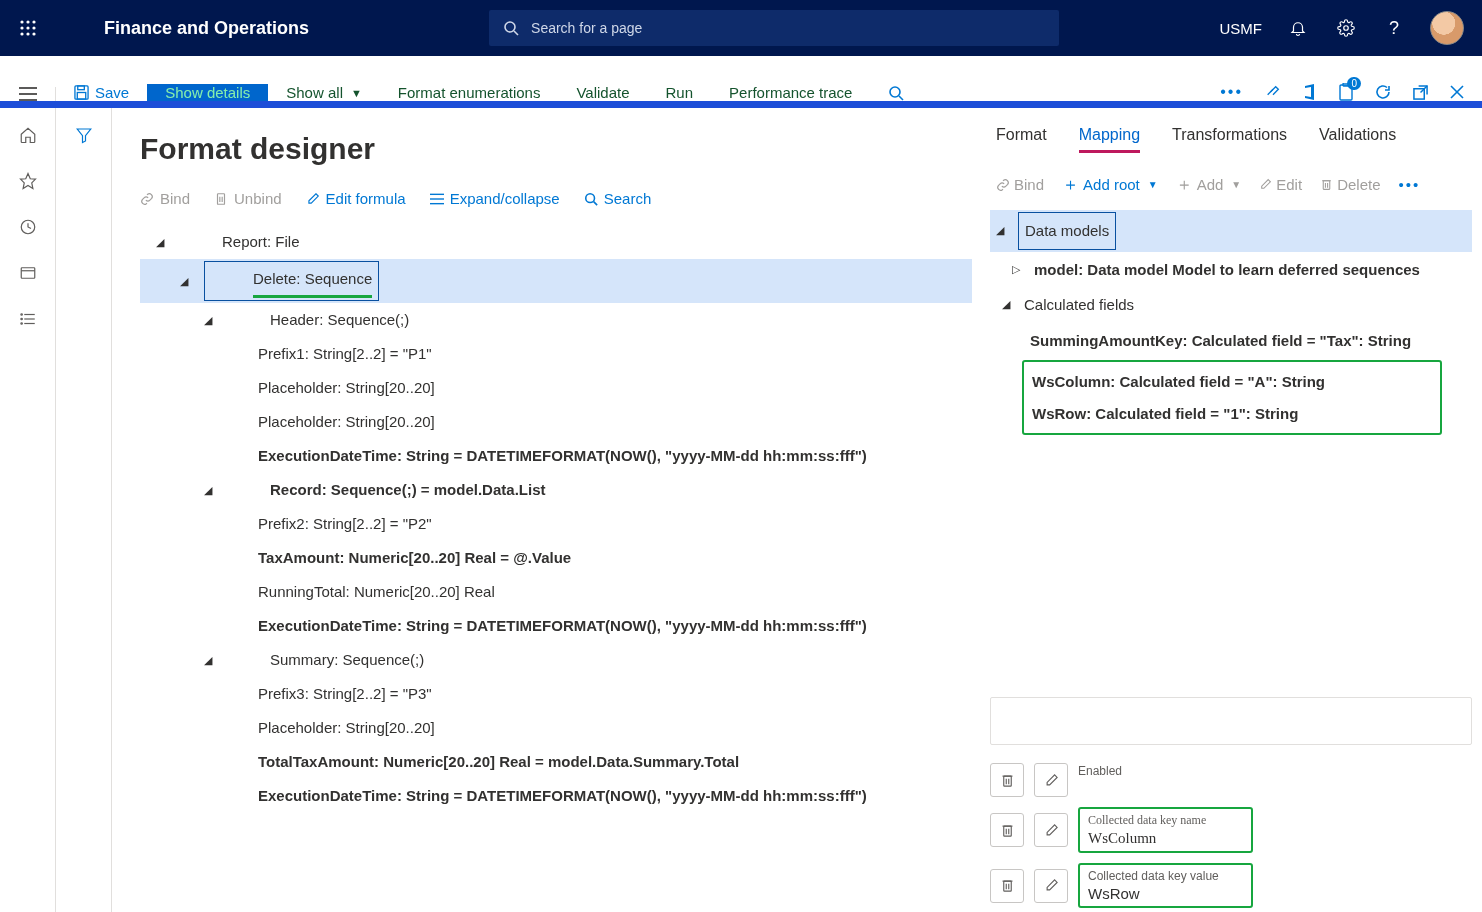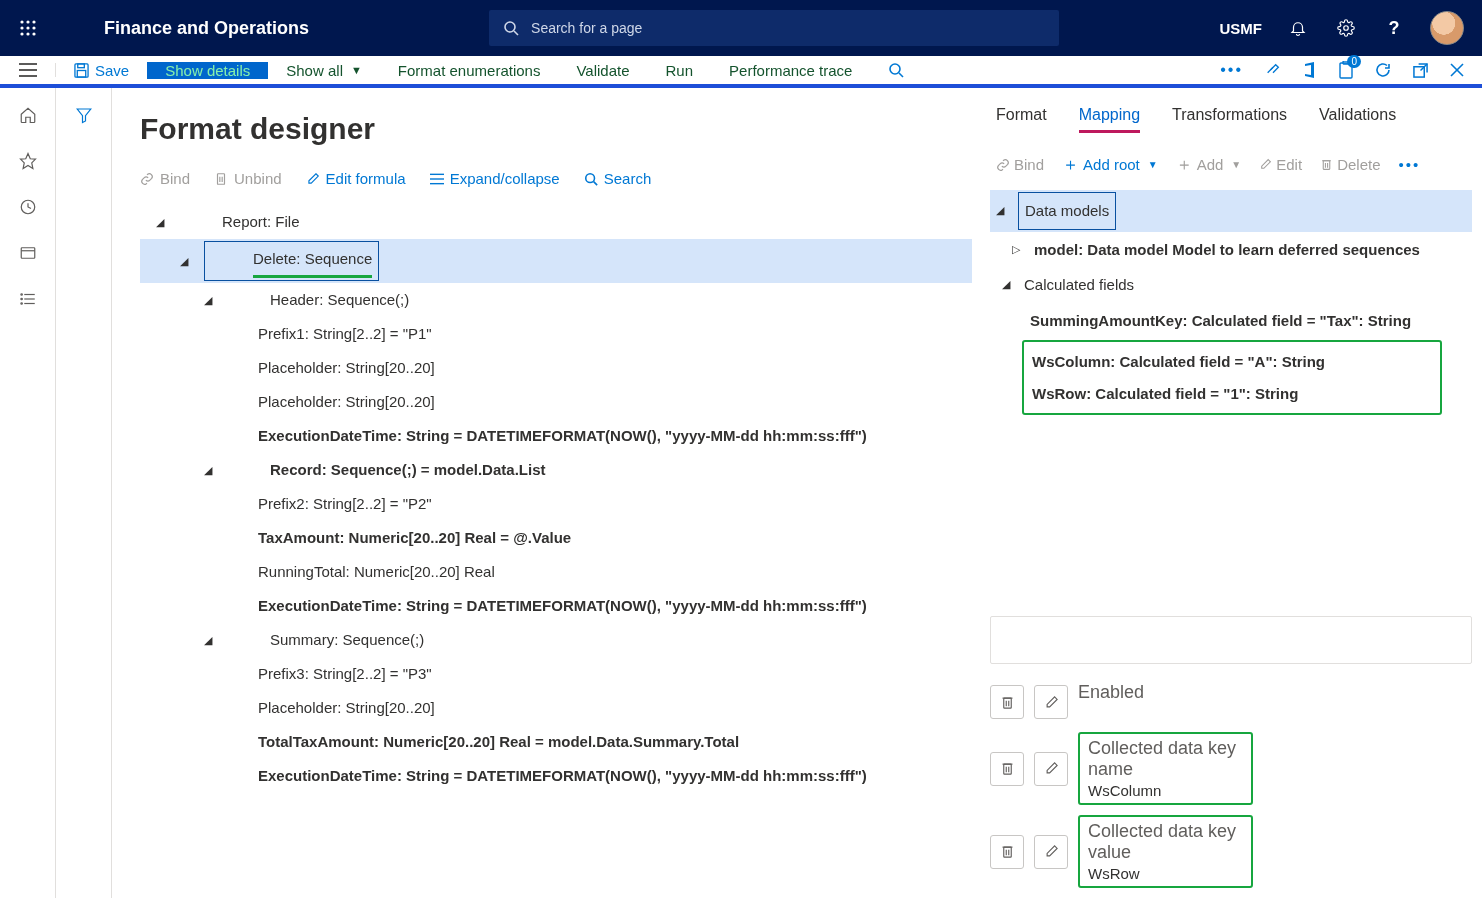--- a/index.html
+++ b/index.html
@@ -2,24 +2,24 @@
 <html><head>
 <meta charset="utf-8">
 <style>
   * { box-sizing: border-box; margin: 0; padding: 0; }
   body { font-family: "Segoe UI", Arial, sans-serif; font-size: 14px; color: #323130; background: #fff; width: 1482px; height: 912px; overflow: hidden; }
   .topbar { height: 56px; background: #00174e; display: flex; align-items: center; color: #fff; gap: 40px; }
   .waffle { width: 56px; display: flex; align-items: center; justify-content: center; font-size: 18px; cursor: pointer; }
   .app-title { font-size: 18px; font-weight: 600; margin-left: 8px; }
   .search-box { margin-left: 140px; width: 570px; height: 36px; background: #0e2b6a; border-radius: 2px; display: flex; align-items: center; padding: 0 14px; color: #cfd7e8; }
   .search-box .sicon { margin-right: 12px; }
-  .top-right { margin-left: auto; display: flex; align-items: center; gap: 24px; padding-right: 18px; font-weight: bold; }
+  .top-right { margin-left: auto; display: flex; align-items: center; gap: 24px; padding-right: 18px; }
   .top-icon { cursor: pointer; display: flex; align-items: center; justify-content: center; width: 24px; height: 24px; }
   .avatar { width: 34px; height: 34px; border-radius: 50%; background: radial-gradient(circle at 40% 35%, #f3c9a5 0 40%, #d89a6a 41% 100%); border: 1px solid #888; }
-  .cmdbar { height: 32px; border-bottom: 4px solid #1d4ed8; display: flex; align-items: center; }
+  .cmdbar { height: 52px; border-bottom: 7px solid #1d4ed8; display: flex; align-items: flex-end; }
   .left-hamburger { width: 56px; display: flex; align-items: center; justify-content: center; border-right: 1px solid #e1dfdd; cursor: pointer; }
   .cmd-item { display: flex; align-items: center; padding: 0 18px; cursor: pointer; font-size: 15px; color: #14532d; }
   .cmd-item.save { color: #0078d4; gap: 6px; }
   .cmd-item.primary { background: #0066cc; color: #86efac; }
   .cmd-right { margin-left: auto; display: flex; align-items: center; gap: 22px; padding-right: 18px; color: #0078d4; }
   .cmd-right .ico { cursor: pointer; font-size: 16px; position: relative; }
   .badge { position: absolute; top: -6px; right: -8px; background: #0078d4; color: #fff; font-size: 10px; border-radius: 8px; padding: 0 4px; line-height: 13px; }
   .main { display: flex; height: calc(912px - 56px - 46px); }
   .leftnav { width: 56px; border-right: 1px solid #e1dfdd; display: flex; flex-direction: column; align-items: center; padding-top: 18px; gap: 28px; color: #605e5c; }
   .leftnav .nicon { cursor: pointer; font-size: 18px; }
@@ -53,21 +53,21 @@
   .rtoolbar .rti.blue { color: #0078d4; }
   .rtoolbar .rti.gray { color: #a19f9d; cursor: default; }
   .rtree { margin-top: 14px; font-size: 15px; line-height: 2.1; }
   .rnode { display: flex; align-items: center; gap: 12px; padding: 2px 4px; }
   .rselected { background: #d5e5fa; }
   .green-frame { border: 2.5px solid #17a63f; border-radius: 3px; padding: 4px 8px; margin: 2px 0; }
   .lower { margin-top: auto; padding: 10px 0 0 0; }
   .field-row { display: flex; align-items: center; gap: 10px; margin-bottom: 10px; }
   .iconbtn { width: 34px; height: 34px; border: 1px solid #c8c6c4; border-radius: 3px; display: flex; align-items: center; justify-content: center; cursor: pointer; color: #605e5c; background: #fff; }
   .field-box { flex: 1; }
-  .field-label { font-size: 18px; color: #605e5c; }
+  .field-label { font-size: 12px; color: #605e5c; }
   .field-value { font-size: 15px; padding-top: 2px; }
   .green-field { border: 2.5px solid #17a63f; border-radius: 3px; padding: 4px 8px; }
   .emptywhite { height: 48px; border: 1px solid #e1dfdd; border-radius: 2px; margin-bottom: 18px; }
   svg { display: block; }
 </style>
 </head>
 <body>
 
 <div class="topbar">
   <div class="waffle">
@@ -443,21 +443,21 @@
                 <line x1="4" y1="5" x2="20" y2="5"></line>
                 <line x1="10" y1="9" x2="10" y2="18"></line>
                 <line x1="14" y1="9" x2="14" y2="18"></line>
               </svg>
           </div>
           <div class="iconbtn">
             <svg width="15" height="15" viewBox="0 0 24 24" fill="none" stroke="#605e5c" stroke-width="1.8">
                 <path d="M17 3l4 4-12 12H5v-4L17 3z"></path>
               </svg>
           </div>
-          <div class="field-box green-field" style="max-width:175px;">
+          <div class="field-box green-field" style="max-width:175px;font-family:Liberation Serif, serif;">
             <div class="field-label">Collected data key name</div>
             <div class="field-value">WsColumn</div>
           </div>
         </div>
 
         <div class="field-row">
           <div class="iconbtn">
             <svg width="15" height="15" viewBox="0 0 24 24" fill="none" stroke="#605e5c" stroke-width="1.8">
                 <rect x="6" y="5" width="12" height="16" rx="1"></rect>
                 <line x1="4" y1="5" x2="20" y2="5"></line>

